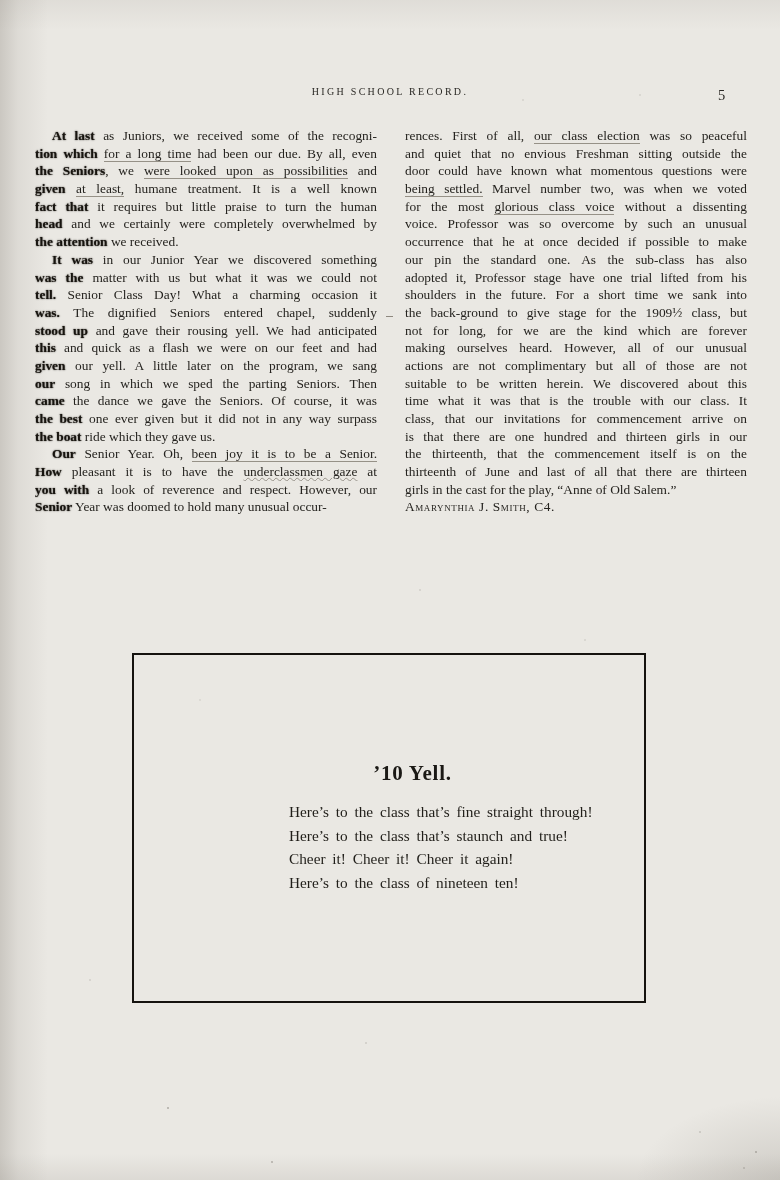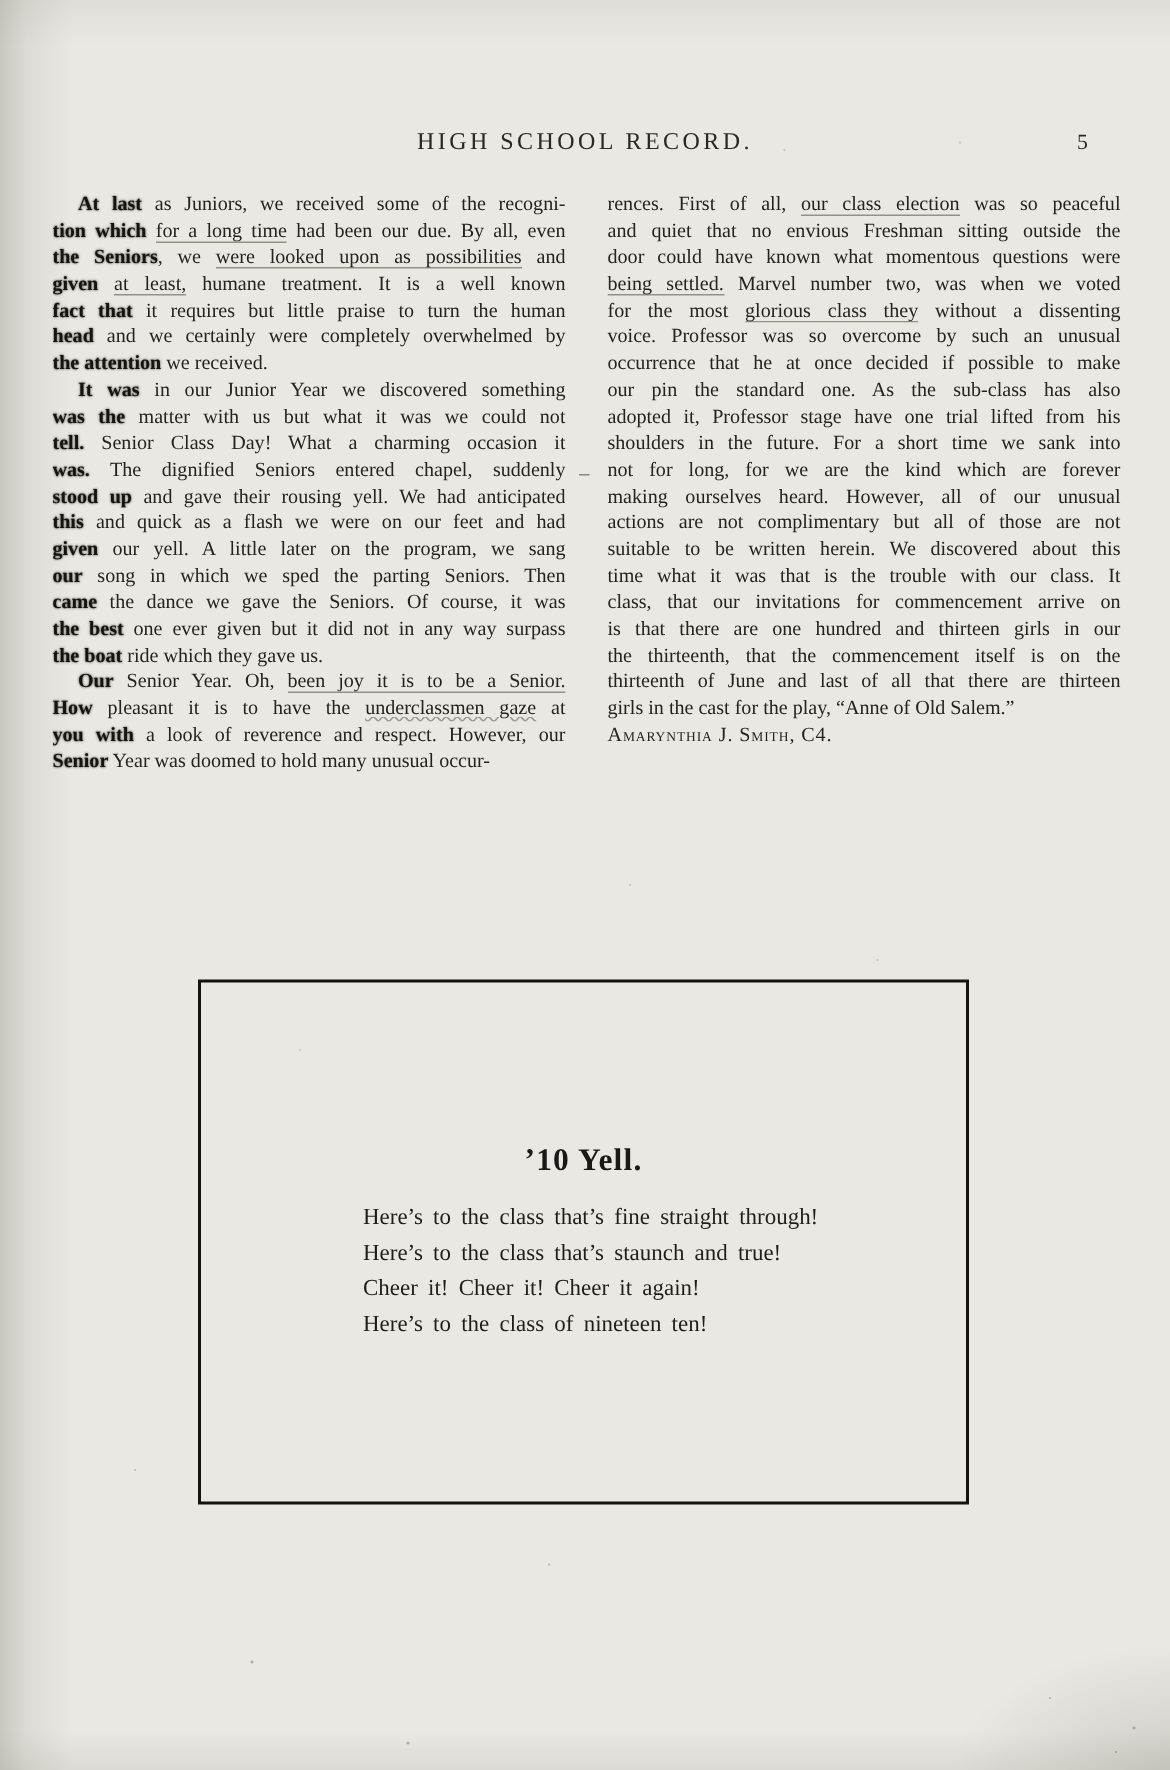--- a/index.html
+++ b/index.html
@@ -20,41 +20,41 @@
       radial-gradient(circle 1.5px at 366px 1043px, rgba(70,64,55,.4), transparent 70%),
       radial-gradient(circle 1.5px at 585px 640px, rgba(70,64,55,.3), transparent 70%),
       radial-gradient(circle 1.5px at 200px 700px, rgba(70,64,55,.25), transparent 70%),
       radial-gradient(ellipse 220px 120px at 790px 1180px, rgba(110,104,95,.22), transparent 70%),
       linear-gradient(90deg, rgba(130,124,115,.30), rgba(130,124,115,.12) 18px, rgba(130,124,115,0) 48px),
       linear-gradient(180deg, rgba(130,124,115,.10), rgba(130,124,115,0) 30px),
       linear-gradient(0deg, rgba(120,114,105,.12), rgba(120,114,105,0) 26px),
       #eae8e3;
   }
   .hdr{position:absolute;top:86px;left:0;width:780px;text-align:center;
-       font-size:16px;letter-spacing:2.3px;color:#2a2824;}
+       font-size:10px;letter-spacing:2.3px;color:#2a2824;}
   .pagenum{position:absolute;top:87px;left:718px;width:30px;font-size:14.5px;
        letter-spacing:0;text-align:left;color:#2a2824;}
   .cols{position:absolute;left:35px;top:127px;width:712px;display:flex;gap:28px;}
   .col{width:351px;font-size:13.4px;line-height:17.7px;}
   .para{margin:0;}
   .line{text-align:justify;text-align-last:justify;white-space:normal;
         overflow:hidden;height:17.7px;}
   .line.last{text-align-last:left;}
   .line.first{text-indent:17px;}
   .sm{font-weight:bold;color:#17140f;text-shadow:0 0 1.6px rgba(23,20,15,.85);
       filter:blur(.3px);}
   .ul{border-bottom:1px solid rgba(80,72,60,.55);}
   .wl{text-decoration:underline;text-decoration-style:wavy;
       text-decoration-color:rgba(80,72,60,.5);text-decoration-thickness:1px;}
   .sig{text-align:left;padding-right:15px;font-variant:small-caps;
        letter-spacing:.6px;height:17.7px;}
   .margin-dash{position:absolute;left:386px;top:316px;width:7px;height:1px;
        background:rgba(80,72,60,.6);}
   .yellbox{position:absolute;left:132px;top:653px;width:514px;height:350px;
-       border:2px solid #15130f;box-sizing:border-box;}
+       border:2px solid #15130f;box-sizing:border-box;padding-left:47px;}
   .yelltitle{margin-top:106px;text-align:center;font-weight:bold;
        font-size:21px;letter-spacing:.8px;color:#1b1915;}
   .yelllines{margin:14px 0 0 108px;font-size:15.3px;line-height:23.5px;
        word-spacing:3px;color:#201e19;}
 </style>
 </head>
 <body>
 
 <div class="page">
 
@@ -91,26 +91,27 @@
           <div class="line"><span class="sm">you with</span> a look of reverence and respect. However, our</div>
           <div class="line last"><span class="sm">Senior</span> Year was doomed to hold many unusual occur-</div>
         </div>
       </div>
     <div class="col">
         <div class="para">
           <div class="line">rences. First of all, <span class="ul">our class election</span> was so peaceful</div>
           <div class="line">and quiet that no envious Freshman sitting outside the</div>
           <div class="line">door could have known what momentous questions were</div>
           <div class="line"><span class="ul">being settled.</span> Marvel number two, was when we voted</div>
-          <div class="line">for the most <span class="ul">glorious class they</span> without a dissenting</div>
+          <div class="line">for the most <span class="ul">glorious class voice</span> without a dissenting</div>
           <div class="line">voice. Professor was so overcome by such an unusual</div>
           <div class="line">occurrence that he at once decided if possible to make</div>
           <div class="line">our pin the standard one. As the sub-class has also</div>
           <div class="line">adopted it, Professor stage have one trial lifted from his</div>
           <div class="line">shoulders in the future. For a short time we sank into</div>
+          <div class="line">the back-ground to give stage for the 1909½ class, but</div>
           <div class="line">not for long, for we are the kind which are forever</div>
           <div class="line">making ourselves heard. However, all of our unusual</div>
           <div class="line">actions are not complimentary but all of those are not</div>
           <div class="line">suitable to be written herein. We discovered about this</div>
           <div class="line">time what it was that is the trouble with our class. It</div>
           <div class="line">class, that our invitations for commencement arrive on</div>
           <div class="line">is that there are one hundred and thirteen girls in our</div>
           <div class="line">the thirteenth, that the commencement itself is on the</div>
           <div class="line">thirteenth of June and last of all that there are thirteen</div>
           <div class="line last">girls in the cast for the play, “Anne of Old Salem.”</div>

